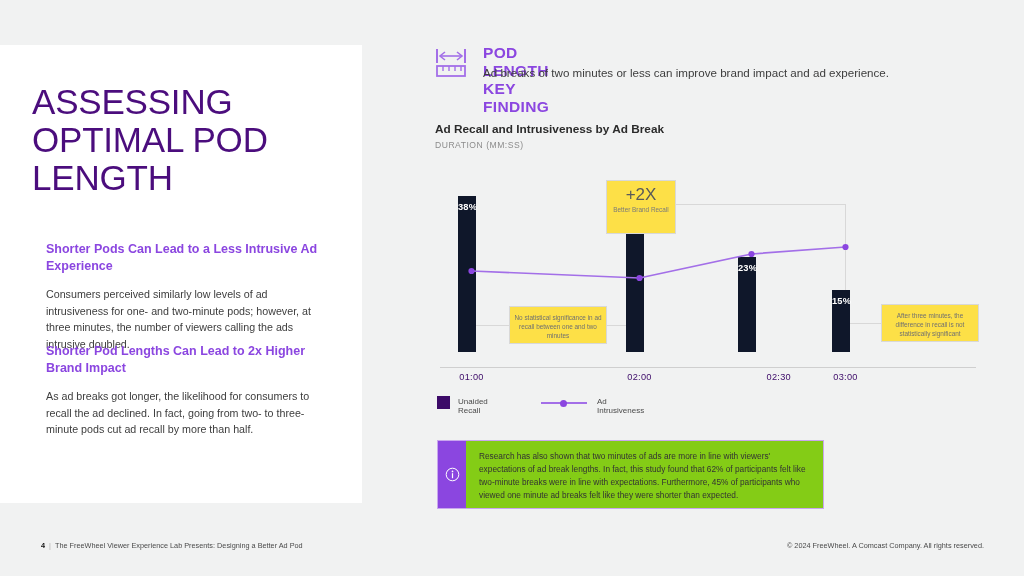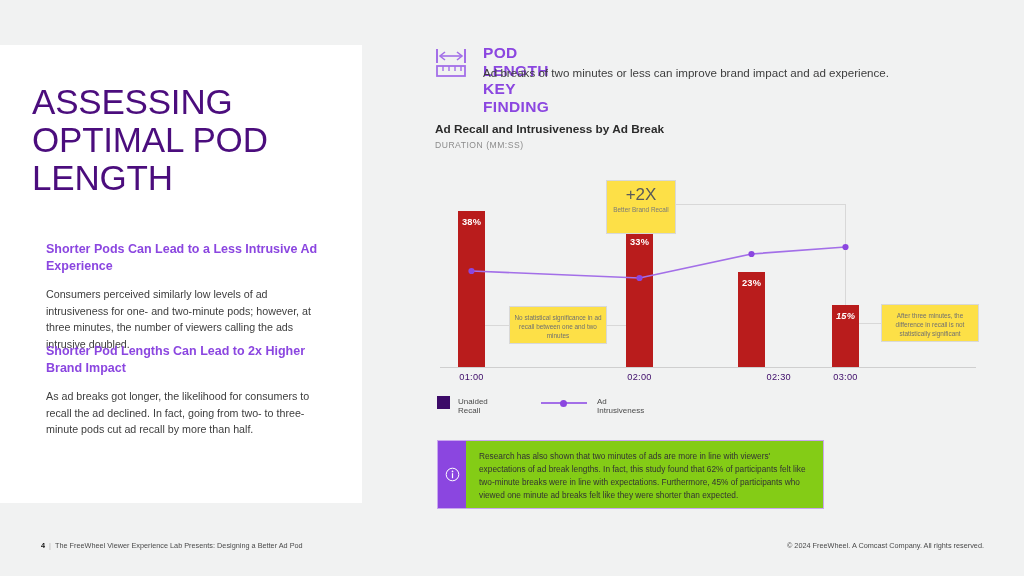--- a/index.html
+++ b/index.html
@@ -52,22 +52,22 @@
   }
   .chart-sub {
     position: absolute; left: 435px; top: 140px;
     font-size: 8.6px; letter-spacing: 0.5px; color: #8c8c8c;
   }
   .plot { position: absolute; left: 435px; top: 168px; width: 574px; height: 200px; }
   .axis-line {
     position: absolute; left: 5px; bottom: 0; width: 536px; height: 1px; background: #cfcfcf;
   }
   .bar {
-    position: absolute; bottom: 1px; width: 27px;
-    background: #b91c1c;
+    position: absolute; bottom: 16px; width: 18px;
+    background: #0f172a;
   }
   .bar-label {
     position: absolute; top: 6px; left: 0; width: 100%;
     text-align: center; color: #ffffff;
     font-size: 9.3px; font-weight: 700; letter-spacing: 0.2px;
   }
   .tick {
     position: absolute; top: 204px; width: 70px; text-align: center;
     font-size: 9.2px; color: #3c0a68; letter-spacing: 0.3px;
   }
@@ -188,21 +188,21 @@
 
     <div class="bar" style="left:23px; height:156px;">
       <div class="bar-label">38%</div>
     </div>
     <div class="bar" style="left:191px; height:136px;">
       <div class="bar-label">33%</div>
     </div>
     <div class="bar" style="left:303px; height:95px;">
       <div class="bar-label">23%</div>
     </div>
-    <div class="bar" style="left:397px; height:62px;font-style:italic;">
+    <div class="bar" style="left:397px; height:62px;">
       <div class="bar-label">15%</div>
     </div>
 
     <svg style="position:absolute; left:0; top:0;" width="574" height="200">
       <polyline points="36.5,103 204.5,110 316.5,86 410.5,79" fill="none" stroke="#a36fe8" stroke-width="1.7"></polyline>
       <circle cx="36.5" cy="103" r="3.1" fill="#8b46e0"></circle>
       <circle cx="204.5" cy="110" r="3.1" fill="#8b46e0"></circle>
       <circle cx="316.5" cy="86" r="3.1" fill="#8b46e0"></circle>
       <circle cx="410.5" cy="79" r="3.1" fill="#8b46e0"></circle>
     </svg>

